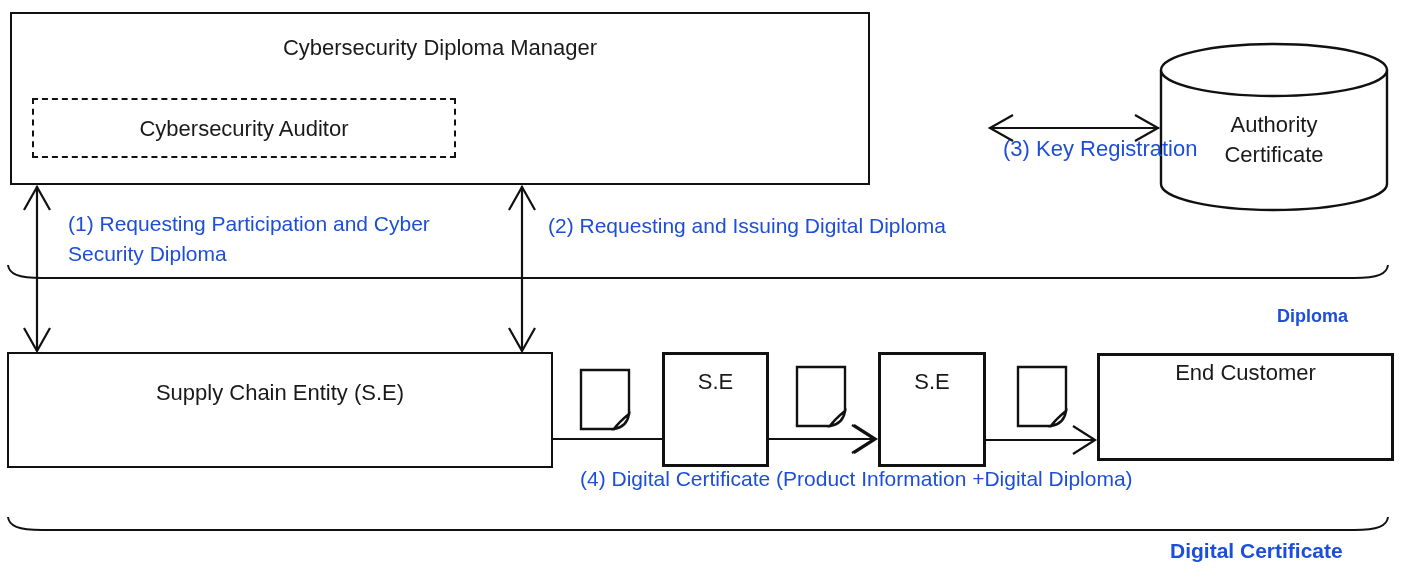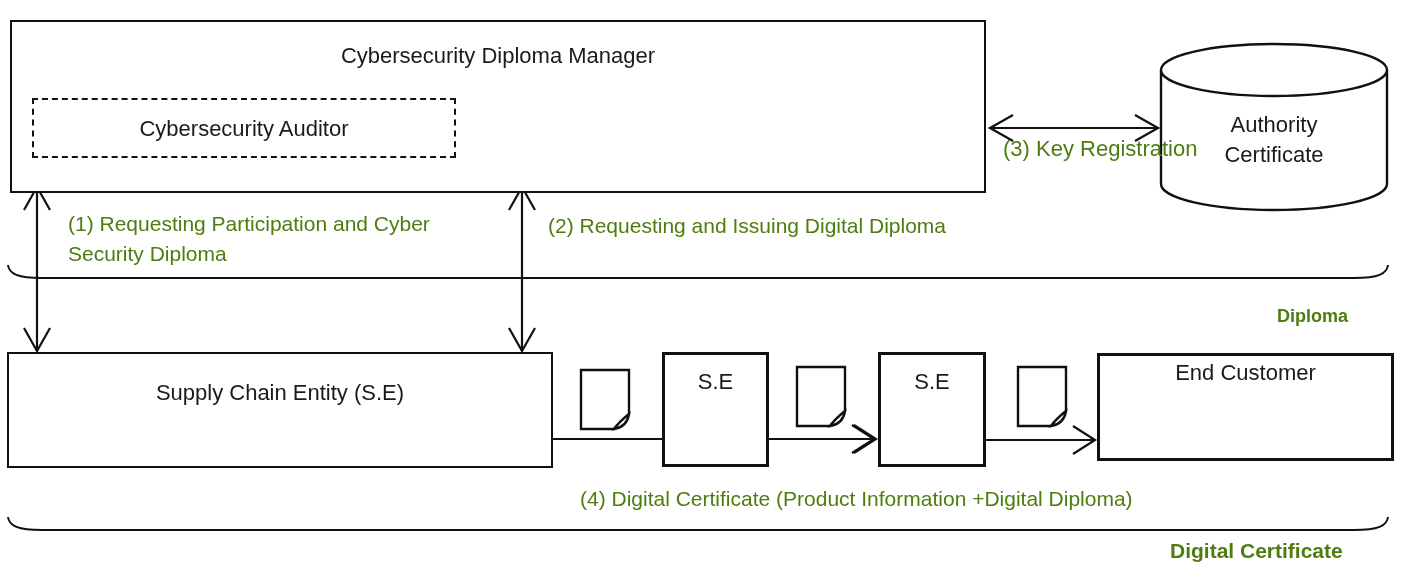--- a/index.html
+++ b/index.html
@@ -22,42 +22,42 @@
     line-height: 26px;
     color: #1a1a1a;
   }
   .box.thick { border-width: 3px; }
   .box.dashed { border-style: dashed; }
   .label {
     position: absolute;
     font-size: 21px;
     line-height: 30px;
     white-space: nowrap;
-    color: #4d7c0f;
+    color: #1d4ed8;
   }
   .label.bold { font-weight: bold; }
   .svg-layer {
     position: absolute;
     left: 0; top: 0;
     width: 1414px; height: 579px;
     pointer-events: none;
   }
   
-  #manager-box   { left: 10px;  top: 20px;  width: 976px; height: 173px; padding-top: 21px; }
+  #manager-box   { left: 10px;  top: 12px;  width: 860px; height: 173px; padding-top: 21px; }
   #auditor-box   { left: 32px;  top: 98px;  width: 424px; height: 60px;  padding-top: 16px; }
   #supply-box    { left: 7px;   top: 352px; width: 546px; height: 116px; padding-top: 26px; }
   #se1-box       { left: 662px; top: 352px; width: 107px; height: 115px; padding-top: 14px; }
   #se2-box       { left: 878px; top: 352px; width: 108px; height: 115px; padding-top: 14px; }
   #end-box       { left: 1097px;top: 353px; width: 297px; height: 108px; padding-top: 4px; }
   #ca-label      { left: 1161px;top: 110px; width: 226px; text-align: center;
                    font-size: 22px; line-height: 30px; position: absolute; }
   #flow1-label   { left: 68px;  top: 209px; }
   #flow2-label   { left: 548px; top: 211px; }
   #flow3-label   { left: 1003px;top: 134px; font-size: 22px; }
-  #flow4-label   { left: 580px; top: 484px; }
+  #flow4-label   { left: 580px; top: 464px; }
   #brace-top-label    { left: 1277px; top: 301px; font-size: 18px; }
   #brace-bottom-label { left: 1170px; top: 536px; }
 </style>
 </head>
 <body>
 
 <div class="canvas">
 
   <svg class="svg-layer" viewBox="0 0 1414 579" xmlns="http://www.w3.org/2000/svg">
     <g stroke="#111111" stroke-width="2.2" fill="none" stroke-linejoin="miter">

